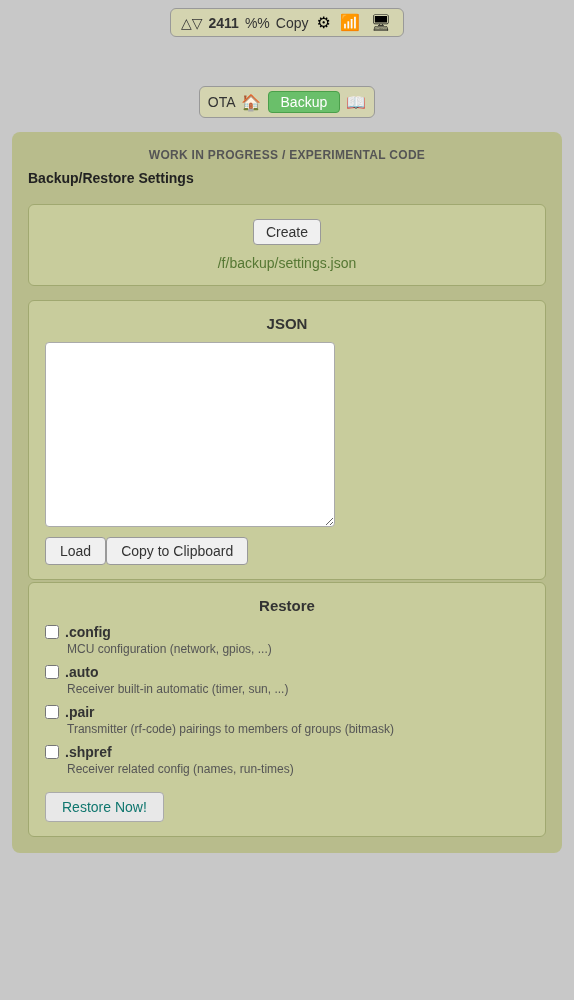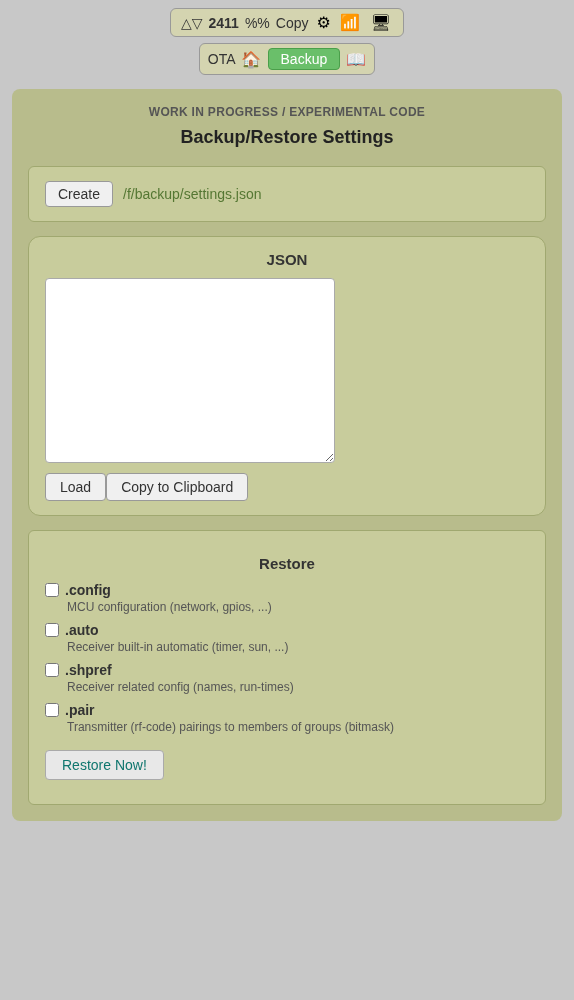--- a/index.html
+++ b/index.html
@@ -49,20 +49,21 @@
       padding: 0 2px;
     }
     .toolbar-row2-box {
       background: #d4d4b0;
       border: 1px solid #999;
       border-radius: 6px;
       padding: 4px 8px;
       display: flex;
       align-items: center;
       gap: 6px;
+      margin-top: 43px;
     }
     .ota-label {
       color: #333;
       font-size: 14px;
     }
     .home-icon {
       font-size: 16px;
     }
     .backup-btn {
       background: #6abf6a;
@@ -87,37 +88,38 @@
     }
     .wip-label {
       text-align: center;
       font-size: 12px;
       font-weight: bold;
       color: #555;
       margin-bottom: 8px;
       letter-spacing: 0.3px;
     }
     .page-title {
-      text-align: center;
-      font-size: 18px;
+      text-align: left;
+      font-size: 14px;
       font-weight: bold;
       color: #222;
       margin-bottom: 18px;
     }
 
     
     .create-section {
       background: #c8cc9c;
       border: 1px solid #a0a870;
       border-radius: 6px;
       padding: 14px 16px;
       display: flex;
       align-items: center;
       gap: 10px;
       margin-bottom: 14px;
+      flex-direction: column;
     }
     .create-btn {
       background: #f0f0f0;
       border: 1px solid #999;
       border-radius: 4px;
       padding: 4px 12px;
       cursor: pointer;
       font-size: 14px;
       color: #333;
       white-space: nowrap;
@@ -125,23 +127,23 @@
     .create-path {
       color: #557733;
       font-size: 14px;
       text-decoration: none;
     }
 
     
     .json-section {
       background: #c8cc9c;
       border: 1px solid #a0a870;
-      border-radius: 12px;
+      border-radius: 6px;
       padding: 14px 16px;
-      margin-bottom: 14px;
+      margin-bottom: 2px;
     }
     .section-title {
       text-align: center;
       font-weight: bold;
       font-size: 15px;
       color: #333;
       margin-bottom: 10px;
     }
     .json-textarea {
       width: 290px;
@@ -167,21 +169,21 @@
       cursor: pointer;
       font-size: 14px;
       color: #333;
     }
 
     
     .restore-section {
       background: #c8cc9c;
       border: 1px solid #a0a870;
       border-radius: 6px;
-      padding: 24px 16px;
+      padding: 14px 16px;
     }
     .restore-item {
       margin-bottom: 6px;
     }
     .restore-item-header {
       display: flex;
       align-items: center;
       gap: 6px;
       margin-bottom: 2px;
     }
@@ -269,28 +271,28 @@
         <div class="restore-item">
           <div class="restore-item-header">
             <input type="checkbox" style="">
             <span class="restore-item-key">.auto</span>
           </div>
           <div class="restore-item-desc">Receiver built-in automatic (timer, sun, ...)</div>
         </div>
         <div class="restore-item">
           <div class="restore-item-header">
             <input type="checkbox" style="">
+            <span class="restore-item-key">.pair</span>
+          </div>
+          <div class="restore-item-desc">Transmitter (rf-code) pairings to members of groups (bitmask)</div>
+        </div>
+        <div class="restore-item">
+          <div class="restore-item-header">
+            <input type="checkbox" style="">
             <span class="restore-item-key">.shpref</span>
           </div>
           <div class="restore-item-desc">Receiver related config (names, run-times)</div>
         </div>
-        <div class="restore-item">
-          <div class="restore-item-header">
-            <input type="checkbox" style="">
-            <span class="restore-item-key">.pair</span>
-          </div>
-          <div class="restore-item-desc">Transmitter (rf-code) pairings to members of groups (bitmask)</div>
-        </div>
       </div>
 
     <button class="restore-now-btn">Restore Now!</button>
   </div>
 </div>
 
 </body></html>

